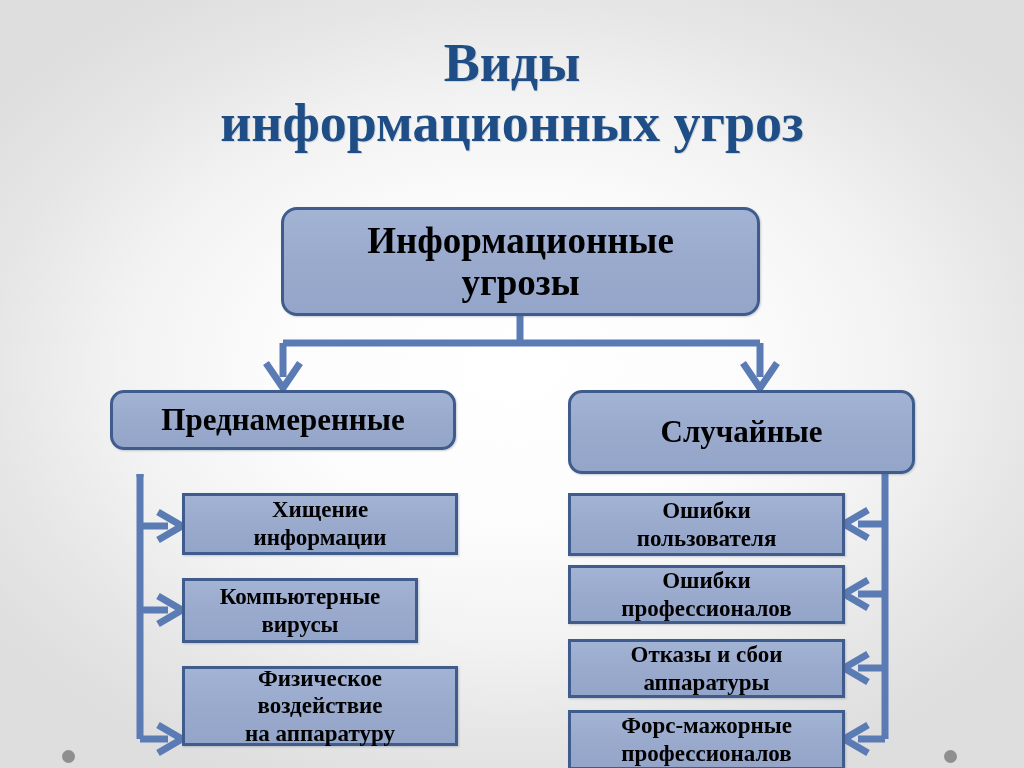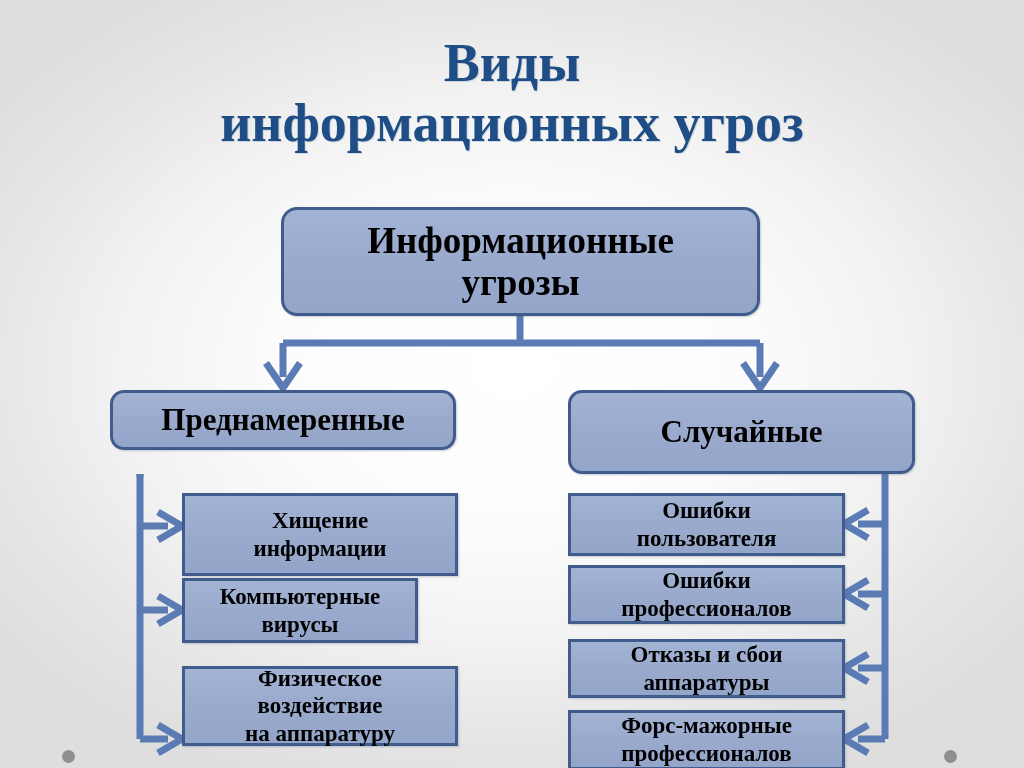--- a/index.html
+++ b/index.html
@@ -145,21 +145,21 @@
   </div>
 
   <div class="node branch" style="left:110px; top:365px; width:346px; height:60px;font-family:Liberation Serif, serif;">
     <span class="txt">Преднамеренные</span>
   </div>
 
   <div class="node branch" style="left:568px; top:365px; width:347px; height:84px;font-family:Liberation Serif, serif;">
     <span class="txt">Случайные</span>
   </div>
 
-  <div class="node leaf" style="left:182px; top:468px; width:276px; height:83px;">
+  <div class="node leaf" style="left:182px; top:468px; width:276px; height:62px;">
     <span class="txt">Хищение
 информации</span>
   </div>
 
   <div class="node leaf" style="left:182px; top:553px; width:236px; height:65px;">
     <span class="txt">Компьютерные
 вирусы</span>
   </div>
 
   <div class="node leaf" style="left:182px; top:641px; width:276px; height:80px;">

